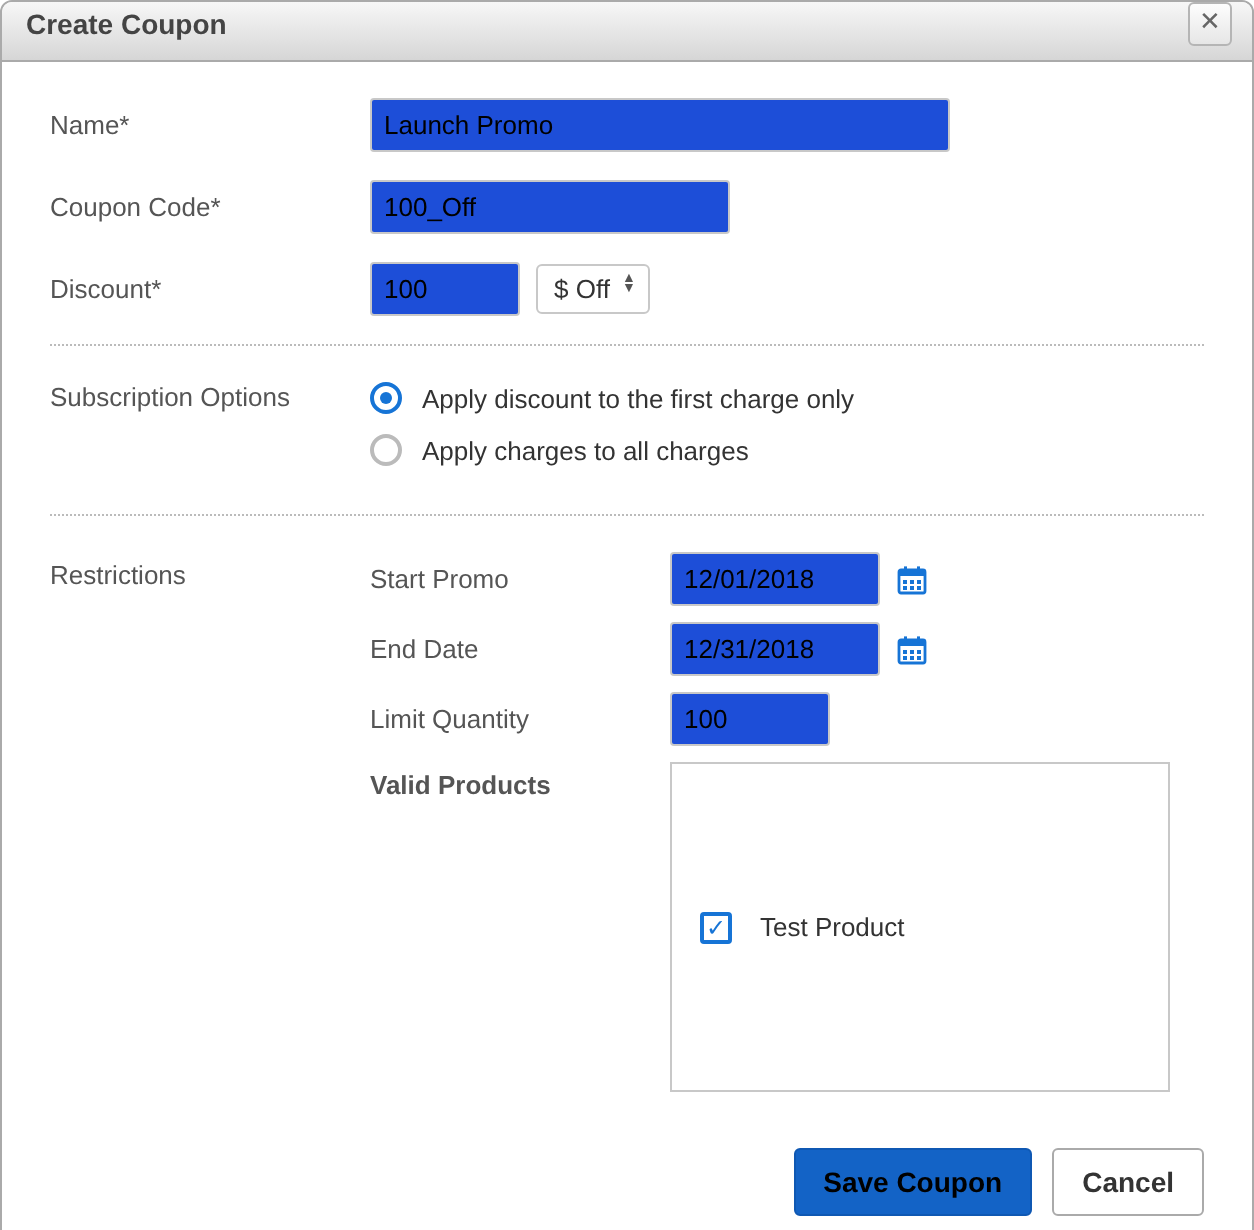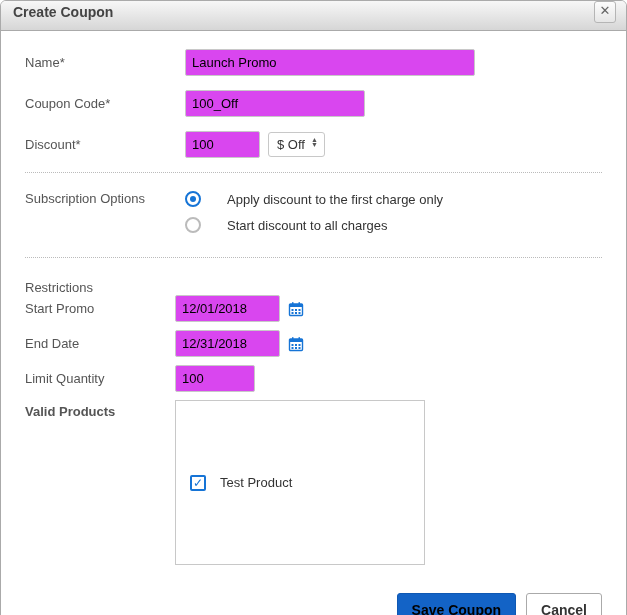--- a/index.html
+++ b/index.html
@@ -60,21 +60,21 @@
     flex: 1;
     display: flex;
     align-items: center;
     gap: 8px;
   }
   input[type=text].txt {
     border: 1px solid #c8c8c8;
     border-radius: 2px;
     padding: 5px 6px;
     font-size: 13px;
-    background: #d946ef;
+    background: #1d4ed8;
     box-sizing: border-box;
   }
   .txt-name { width: 290px; }
   .txt-code { width: 180px; }
   .txt-disc { width: 75px; }
   .select-box {
     border: 1px solid #c8c8c8;
     border-radius: 3px;
     background: #fff;
     padding: 4px 6px 4px 8px;
@@ -94,21 +94,21 @@
     color: #555;
   }
   .dotted-sep {
     border: none;
     border-top: 1px dotted #bbb;
     margin: 12px 0 18px 0;
   }
   .radio-row {
     display: flex;
     align-items: flex-end;
-    gap: 26px;
+    gap: 10px;
     margin-bottom: 10px;
   }
   .radio-outer {
     width: 16px;
     height: 16px;
     border: 2px solid #1674d6;
     border-radius: 50%;
     box-sizing: border-box;
     display: inline-flex;
     align-items: center;
@@ -118,21 +118,20 @@
   }
   .radio-outer.off { border-color: #bbb; }
   .radio-inner {
     width: 6px;
     height: 6px;
     background: #1674d6;
     border-radius: 50%;
   }
   .restrict-table {
     display: flex;
-    flex-direction: column;
   }
   .restrict-table .lbl-col {
     width: 160px;
     color: #555;
     padding-top: 4px;
   }
   .restrict-table .fields-col {
     flex: 1;
   }
   .sub-row {
@@ -260,21 +259,21 @@
       <div class="label">Subscription Options</div>
       <div class="controls" style="display:block;">
         <div class="radio-row">
           <span class="radio-outer">
               <span class="radio-inner"></span>
             </span>
           <span>Apply discount to the first charge only</span>
         </div>
         <div class="radio-row">
           <span class="radio-outer off"></span>
-          <span>Start discount to all charges</span>
+          <span>Apply charges to all charges</span>
         </div>
       </div>
     </div>
 
     <hr class="dotted-sep">
 
     <div class="restrict-table">
       <div class="lbl-col">Restrictions</div>
       <div class="fields-col">
         <div class="sub-row">

